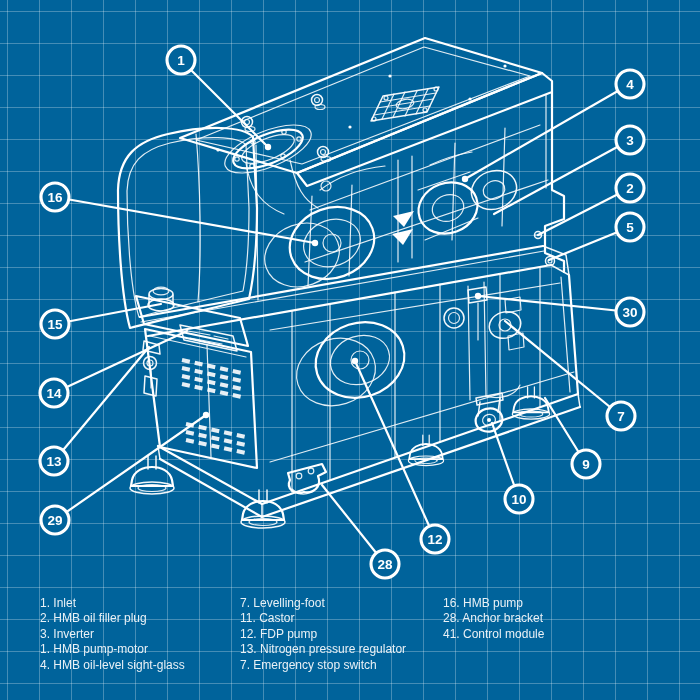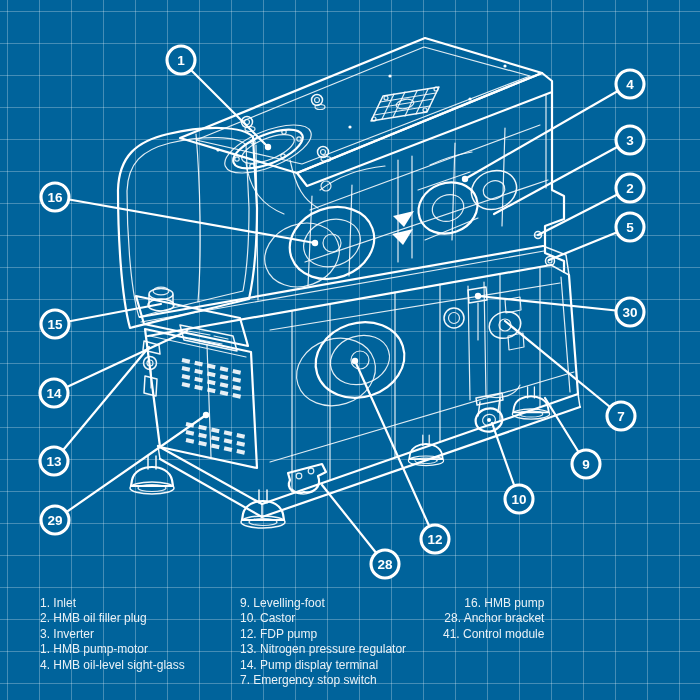--- a/index.html
+++ b/index.html
@@ -33,21 +33,21 @@
   .ring{fill:var(--bg);stroke:var(--line);stroke-width:3.1;}
   .dot{fill:var(--line);stroke:none;}
   .num{fill:var(--line);font-family:"Liberation Sans",sans-serif;font-weight:bold;
        font-size:13.5px;text-anchor:middle;}
   
   .legend{position:absolute;left:0;top:596px;width:700px;color:var(--text);
           font-size:12px;line-height:15.4px;}
   .legend-col{position:absolute;top:0;white-space:nowrap;}
   .legend-col.c1{left:40px;}
   .legend-col.c2{left:240px;}
-  .legend-col.c3{left:443px;text-align:right;}
+  .legend-col.c3{left:443px;}
 </style>
 </head>
 <body>
 
 <div class="canvas">
 
   <svg class="layer" viewBox="0 0 700 700">
     <defs>
       <g id="foot-shape">
         <path class="m w15" d="M-4,-26 L-4,-13 M4,-26 L4,-13"></path>
@@ -337,25 +337,24 @@
 
   <div class="legend">
     <div class="legend-col c1">
         <div class="legend-item">1. Inlet</div>
         <div class="legend-item">2. HMB oil filler plug</div>
         <div class="legend-item">3. Inverter</div>
         <div class="legend-item">1. HMB pump-motor</div>
         <div class="legend-item">4. HMB oil-level sight-glass</div>
       </div>
     <div class="legend-col c2">
-        <div class="legend-item">9. Levelling-foot</div>
-        <div class="legend-item">10. Castor</div>
+        <div class="legend-item">7. Levelling-foot</div>
+        <div class="legend-item">11. Castor</div>
         <div class="legend-item">12. FDP pump</div>
         <div class="legend-item">13. Nitrogen pressure regulator</div>
-        <div class="legend-item">14. Pump display terminal</div>
         <div class="legend-item">7. Emergency stop switch</div>
       </div>
     <div class="legend-col c3">
         <div class="legend-item">16. HMB pump</div>
         <div class="legend-item">28. Anchor bracket</div>
         <div class="legend-item">41. Control module</div>
       </div>
   </div>
 </div>
 

